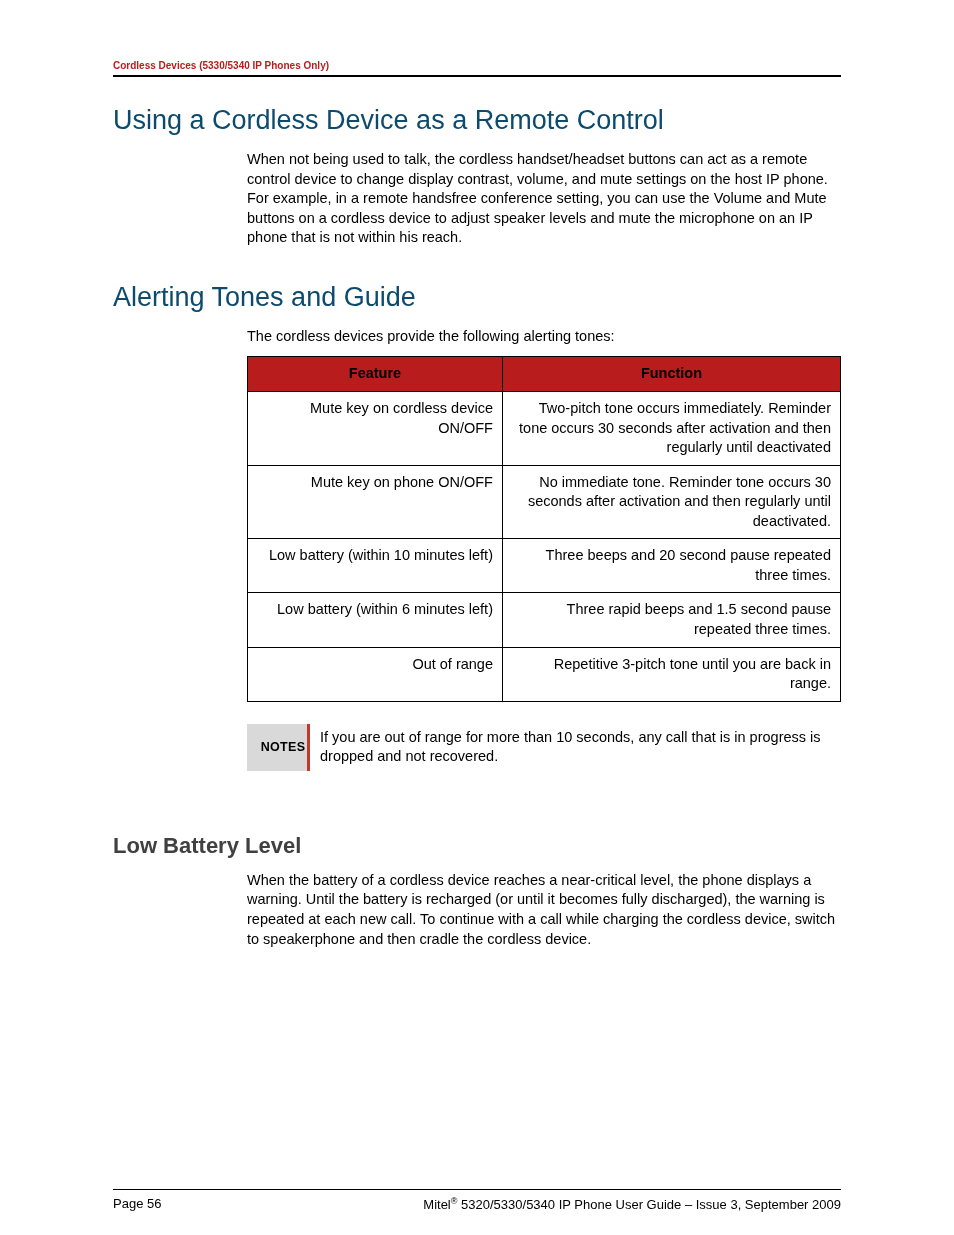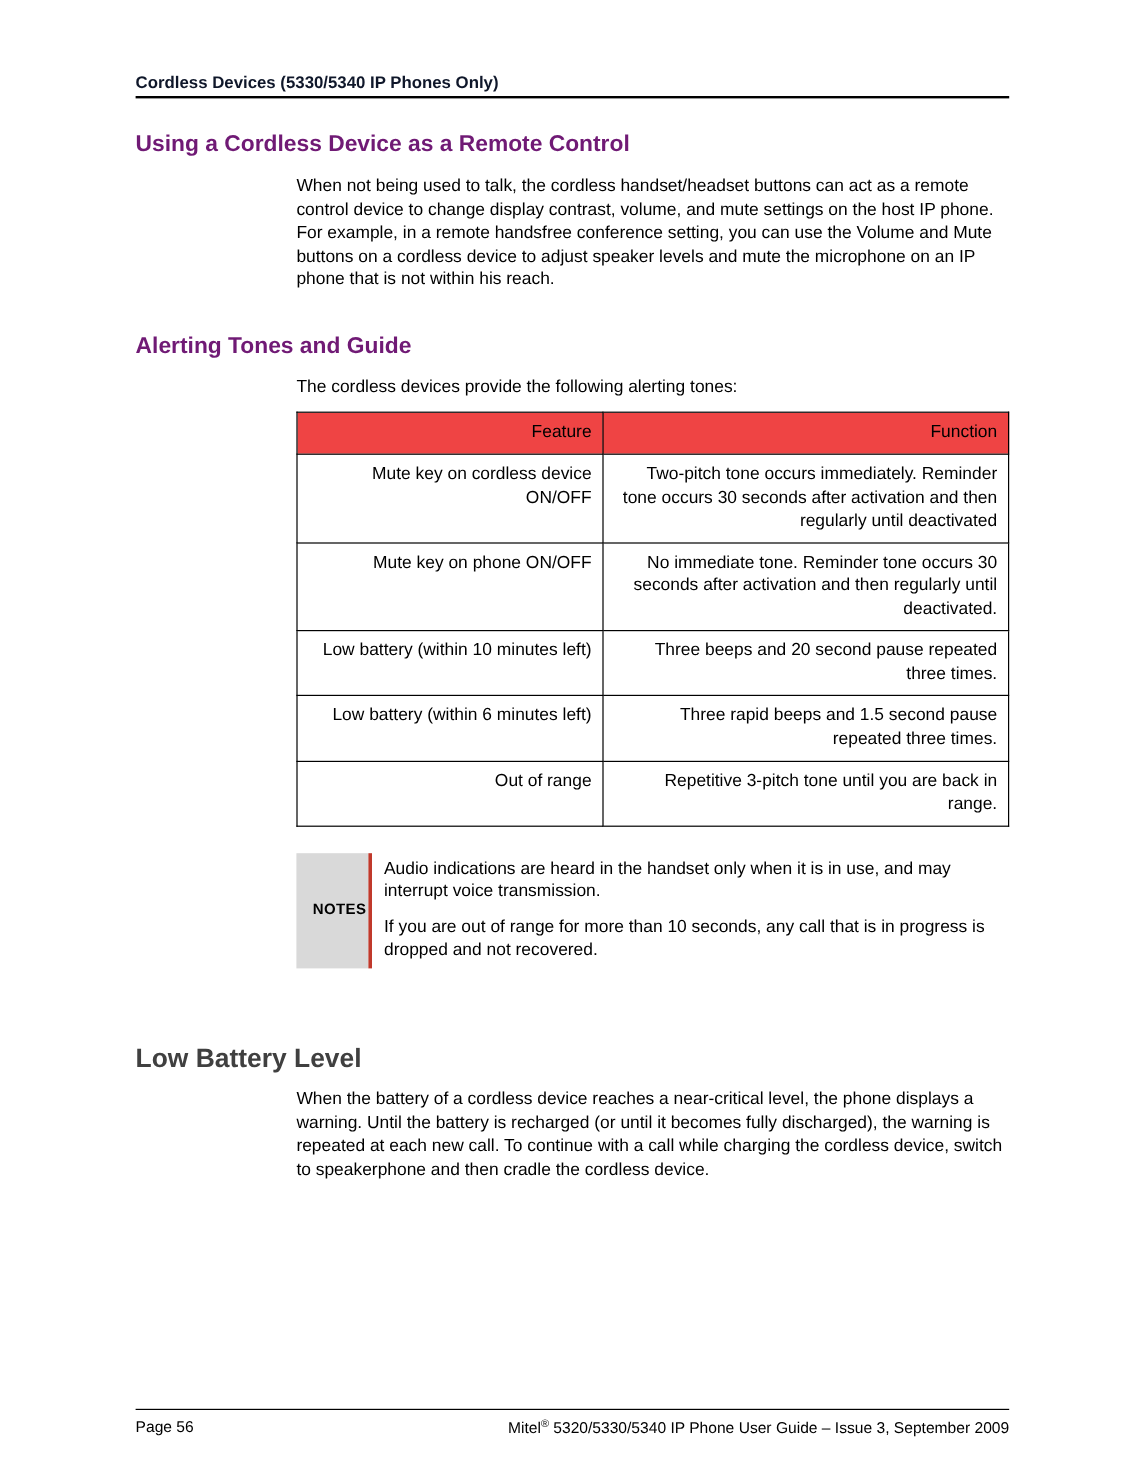--- a/index.html
+++ b/index.html
@@ -1,37 +1,37 @@
 <!DOCTYPE html>
 <html><head>
 <meta charset="utf-8">
 <style>
   * { box-sizing: border-box; margin: 0; padding: 0; }
   html, body { width: 954px; height: 1235px; background: #fff; font-family: Arial, Helvetica, sans-serif; color: #000; }
   .page { position: relative; width: 954px; height: 1235px; padding: 60px 113px 0 113px; }
-  .running-head { color: #0f172a; font-weight: bold; font-size: 14px; margin-bottom: 4px; }
+  .running-head { color: #b91c1c; font-weight: bold; font-size: 10px; margin-bottom: 4px; }
   .head-rule { border: none; border-top: 2px solid #000; margin-bottom: 28px; }
-  .h1 { color: #701a75; font-weight: bold; font-size: 19px; margin-bottom: 14px; }
+  .h1 { color: #0c4a6e; font-weight: normal; font-size: 27px; margin-bottom: 14px; }
   .h2 { color: #404040; font-weight: bold; font-size: 22px; margin-bottom: 12px; }
   .body-block { margin-left: 134px; font-size: 14.5px; line-height: 1.35; margin-bottom: 34px; }
   .body-block p { margin-bottom: 10px; }
   table.feat { border-collapse: collapse; width: 100%; margin-top: 6px; margin-bottom: 22px; font-size: 14.5px; }
   table.feat th, table.feat td { border: 1px solid #000; padding: 7px 9px; text-align: right; vertical-align: top; }
-  table.feat th { background: #ef4444; font-weight: normal; }
+  table.feat th { background: #b91c1c; text-align: center; font-weight: bold; }
   table.feat col.c1 { width: 43%; }
   table.feat col.c2 { width: 57%; }
   .notes-wrap { display: flex; align-items: stretch; margin-top: 4px; }
   .notes-label-cell { width: 60px; background: #d9d9d9; display: flex; align-items: center; justify-content: center; padding-left: 12px; }
   .notes-label { font-weight: bold; font-size: 12.5px; letter-spacing: 0.3px; }
   .notes-bar { width: 3px; background: #c0392b; }
   .notes-body { flex: 1; padding: 4px 0 4px 10px; font-size: 14.5px; line-height: 1.35; }
   .notes-body p { margin-bottom: 10px; }
   .notes-body p:last-child { margin-bottom: 0; }
   .section-gap { height: 34px; }
-  .footer { position: absolute; left: 113px; right: 113px; bottom: 38px; }
+  .footer { position: absolute; left: 113px; right: 113px; bottom: 23px; }
   .foot-rule { border: none; border-top: 1px solid #000; margin-bottom: 6px; }
   .foot-row { display: flex; justify-content: space-between; font-size: 13px; }
   .foot-right { white-space: nowrap; }
   sup { font-size: 0.7em; }
 </style>
 </head>
 <body>
 
 <div class="page">
 
@@ -81,21 +81,20 @@
         </tr>
       </tbody>
     </table>
 
     <div class="notes-wrap">
       <div class="notes-label-cell">
         <span class="notes-label">NOTES</span>
       </div>
       <div class="notes-bar"></div>
       <div class="notes-body">
-        <p>Audio indications are heard in the handset only when it is in use, and may interrupt voice transmission.</p>
         <p>If you are out of range for more than 10 seconds, any call that is in progress is dropped and not recovered.</p>
       </div>
     </div>
   </div>
 
   <div class="section-gap"></div>
 
   <div class="h2">Low Battery Level</div>
   <div class="body-block">
     <p>When the battery of a cordless device reaches a near-critical level, the phone displays a warning. Until the battery is recharged (or until it becomes fully discharged), the warning is repeated at each new call. To continue with a call while charging the cordless device, switch to speakerphone and then cradle the cordless device.</p>

